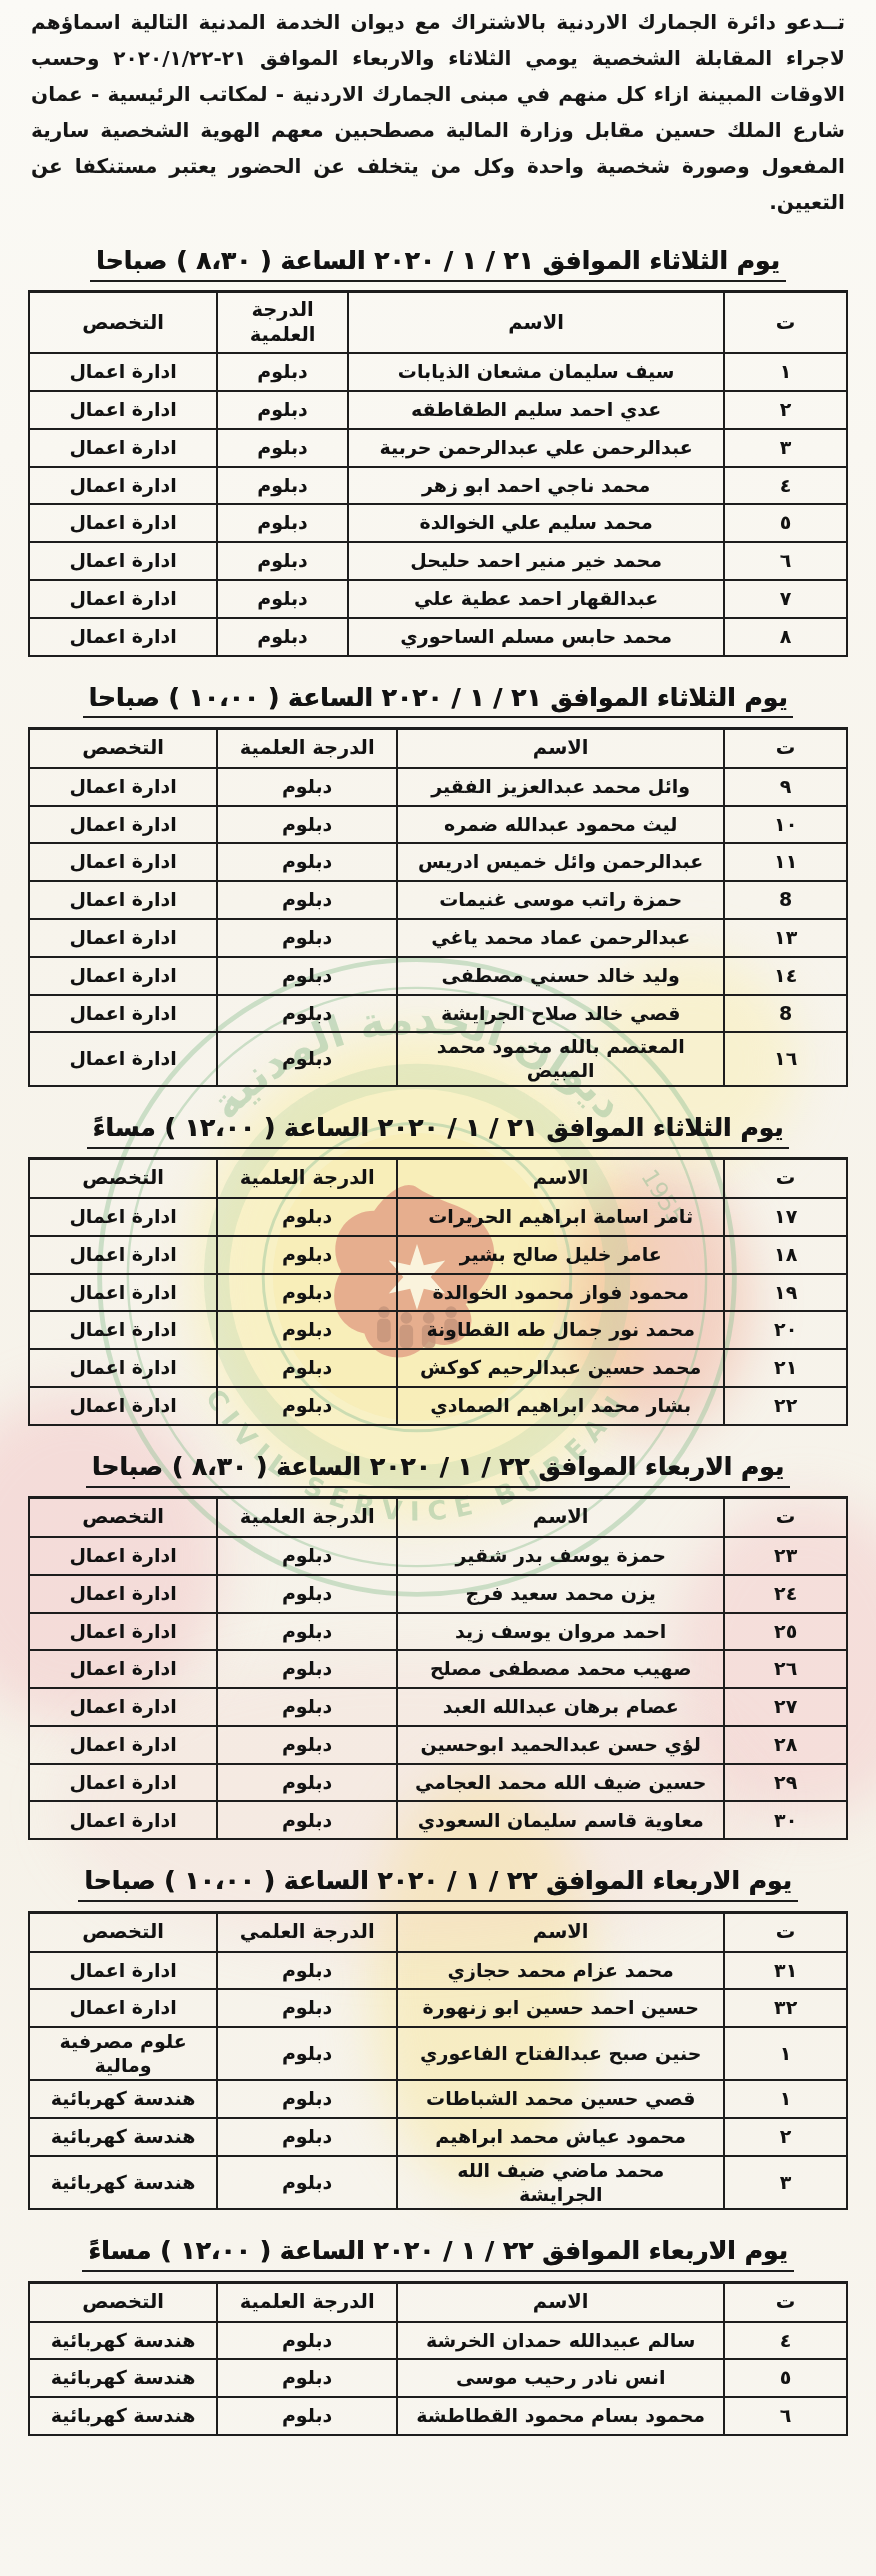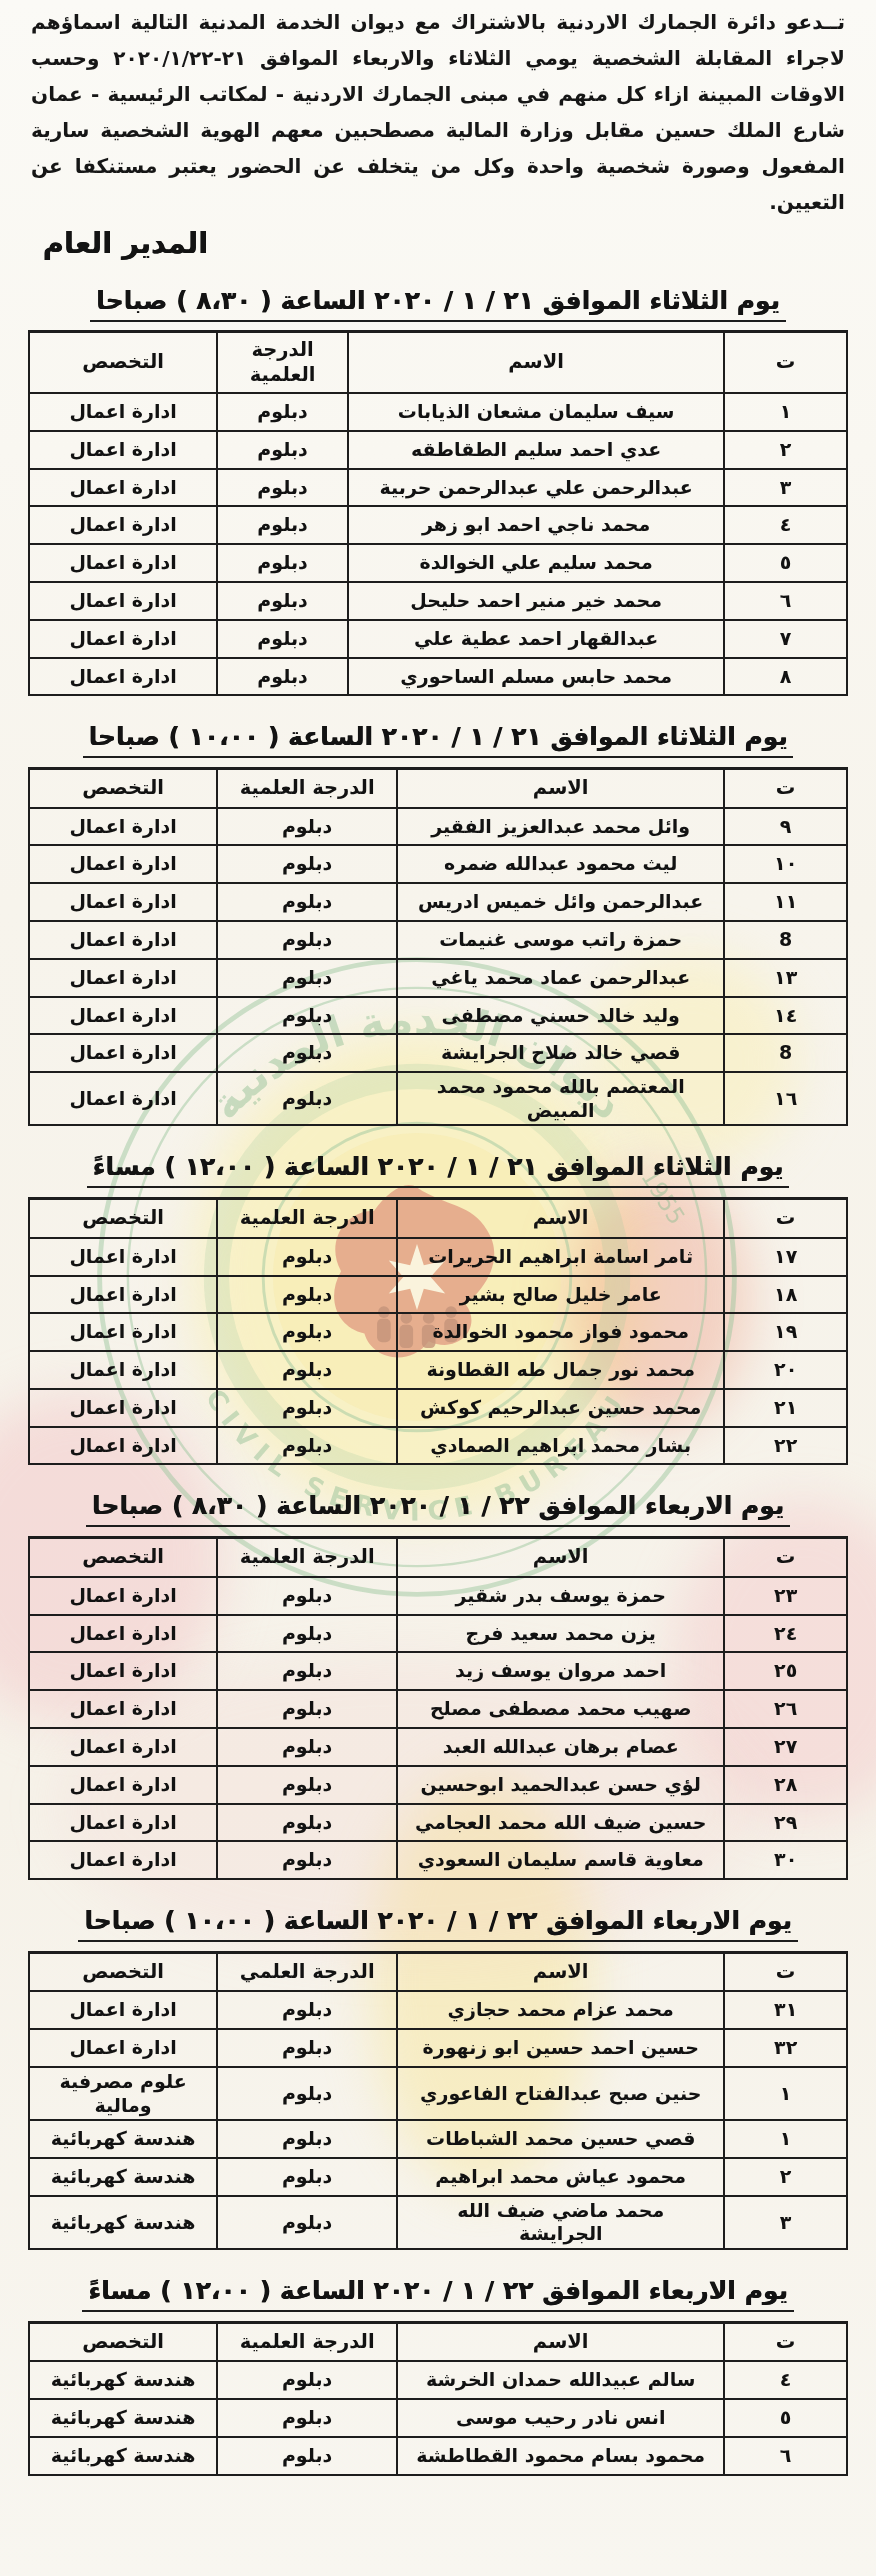--- a/index.html
+++ b/index.html
@@ -103,21 +103,20 @@
     </text>
     <text font-size="27" font-weight="bold" fill="#8fbd92" letter-spacing="9" opacity="0.95">
       <textPath href="#arc-bottom" startOffset="50%" text-anchor="middle">CIVIL SERVICE BUREAU</textPath>
     </text>
     <text x="262" y="-52" font-size="24" fill="#8fbd92" transform="rotate(58 262 -52)">1955</text>
   </svg>
 
 
   <div class="content">
     <p class="intro">تــدعو دائرة الجمارك الاردنية بالاشتراك مع ديوان الخدمة المدنية التالية اسماؤهم لاجراء المقابلة الشخصية يومي الثلاثاء والاربعاء الموافق ٢١-٢٠٢٠/١/٢٢ وحسب الاوقات المبينة ازاء كل منهم في مبنى الجمارك الاردنية - لمكاتب الرئيسية - عمان شارع الملك حسين مقابل وزارة المالية مصطحبين معهم الهوية الشخصية سارية المفعول وصورة شخصية واحدة وكل من يتخلف عن الحضور يعتبر مستنكفا عن التعيين.</p>
-    <div class="signature">المدير العام</div>
     <div id="sections">
         <section class="sched-section">
           <div class="heading-row"><h2 class="section-heading">يوم الثلاثاء الموافق ٢١ / ١ / ٢٠٢٠ الساعة ( ٨،٣٠ ) صباحا</h2></div>
           <table class="sched-table t-first">
             <colgroup>
               <col class="col-num">
               <col class="col-name">
               <col class="col-degree">
               <col class="col-spec">
             </colgroup>

